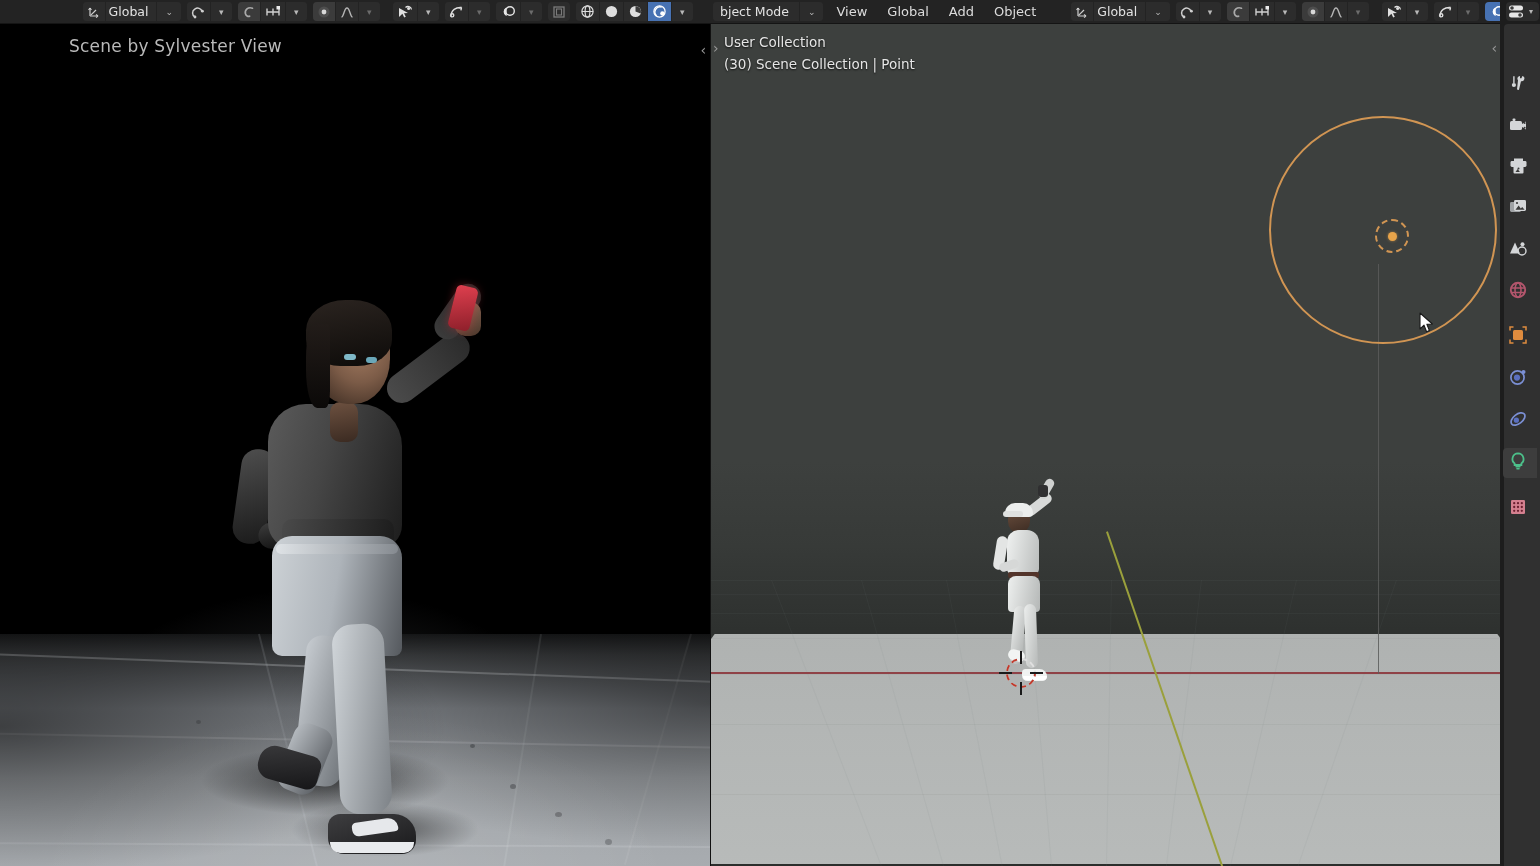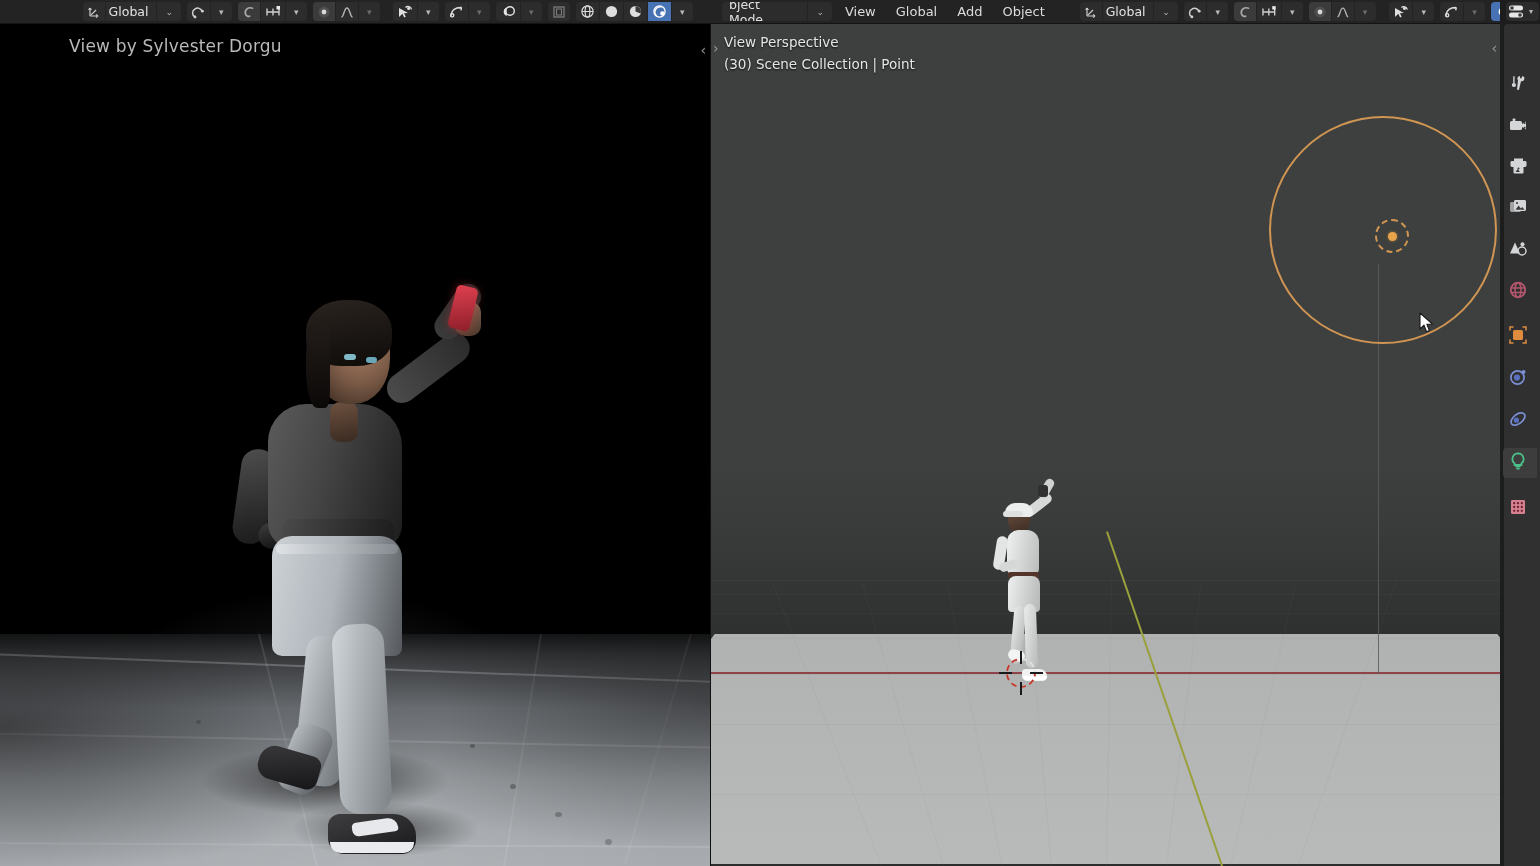--- a/index.html
+++ b/index.html
@@ -333,21 +333,21 @@
       </div>
       <div class="hbtn">
           <span class="caret">▾</span>
         </div>
     </div>
 
   </div>
 
   <div class="header-bar hdr-right">
 
-    <div class="btn-group" style="margin-left:12px">
+    <div class="btn-group" style="margin-left:3px">
       <div class="hbtn" style="padding:0 2px 0 4px">
         <span class="lbl-global">bject Mode</span>
       </div>
       <div class="hbtn">
           <span class="caret">⌄</span>
         </div>
     </div>
 
     <span class="menu-item">View</span>
     <span class="menu-item">Global</span>
@@ -525,21 +525,21 @@
       <div class="sh" style="left:300px; top:612px; width:48px; height:150px; border-radius:16px; background:linear-gradient(100deg,#c7ccd1,#70757a); transform:rotate(6deg);"></div>
       <div class="sh" style="left:336px; top:600px; width:52px; height:190px; border-radius:20px; background:linear-gradient(100deg,#d2d7db,#7c8186); transform:rotate(-3deg);"></div>
       <div class="sh" style="left:285px; top:700px; width:40px; height:70px; border-radius:14px; background:linear-gradient(100deg,#b7bcc1,#5d6166); transform:rotate(22deg);"></div>
 
       <div class="sh" style="left:258px; top:726px; width:62px; height:34px; border-radius:16px 10px 10px 14px; background:linear-gradient(160deg,#3a3a3c,#151517); transform:rotate(16deg);"></div>
       <div class="sh" style="left:328px; top:790px; width:88px; height:40px; border-radius:12px 22px 14px 16px; background:linear-gradient(160deg,#3e3e40,#19191b);"></div>
       <div class="sh" style="left:330px; top:818px; width:84px; height:11px; border-radius:0 0 10px 10px; background:#e9ebee;"></div>
       <div class="sh" style="left:352px; top:796px; width:46px; height:14px; border-radius:7px 16px 6px 10px; background:#e6e8eb; transform:rotate(-8deg);"></div>
     </div>
 
-    <div class="render-title">View by Sylvester Dorgu</div>
+    <div class="render-title">Scene by Sylvester View</div>
 
     <div style="position:absolute; right:4px; top:18px; color:#9a9a9a; font-size:14px;">‹</div>
   </div>
 
   <div id="viewport">
     <div class="vp-fade"></div>
 
     <div class="ground-plane" style="left:-60px; top:610px; width:910px; height:230px; clip-path:polygon(7% 0%, 93% 0%, 112% 100%, -12% 100%);"></div>
 
     <div class="grid-lines">
@@ -604,21 +604,21 @@
       <div class="cx" style="left:-7px; top:14px; width:13px; height:1.8px;"></div>
       <div class="cx" style="left:24px; top:14px; width:13px; height:1.8px;"></div>
       <div class="cx" style="left:14px; top:-7px; width:1.8px; height:13px;"></div>
       <div class="cx" style="left:14px; top:24px; width:1.8px; height:13px;"></div>
     </div>
 
     <div style="position:absolute; left:2px; top:16px; color:#9a9a9a; font-size:14px;">›</div>
 
     <div style="position:absolute; right:3px; top:16px; color:#9a9a9a; font-size:14px;">‹</div>
 
-    <div class="vp-text l1">View Perspective</div>
+    <div class="vp-text l1">User Collection</div>
     <div class="vp-text l2">(30) Scene Collection | Point</div>
 
     <svg class="mouse-cursor" style="left:708px; top:288px;" viewBox="0 0 16 22">
       <path d="M1 1 L1 17 L5 13.2 L7.6 19.8 L10.4 18.6 L7.9 12.3 L13.4 12 Z" fill="#ffffff" stroke="#1a1a1a" stroke-width="1.1" stroke-linejoin="round"></path>
     </svg>
   </div>
 
   <div class="splitter" style="left:710px; top:24px; width:1px; height:842px;"></div>
   <div class="splitter" style="left:1500px; top:0; width:1px; height:866px;"></div>
 

